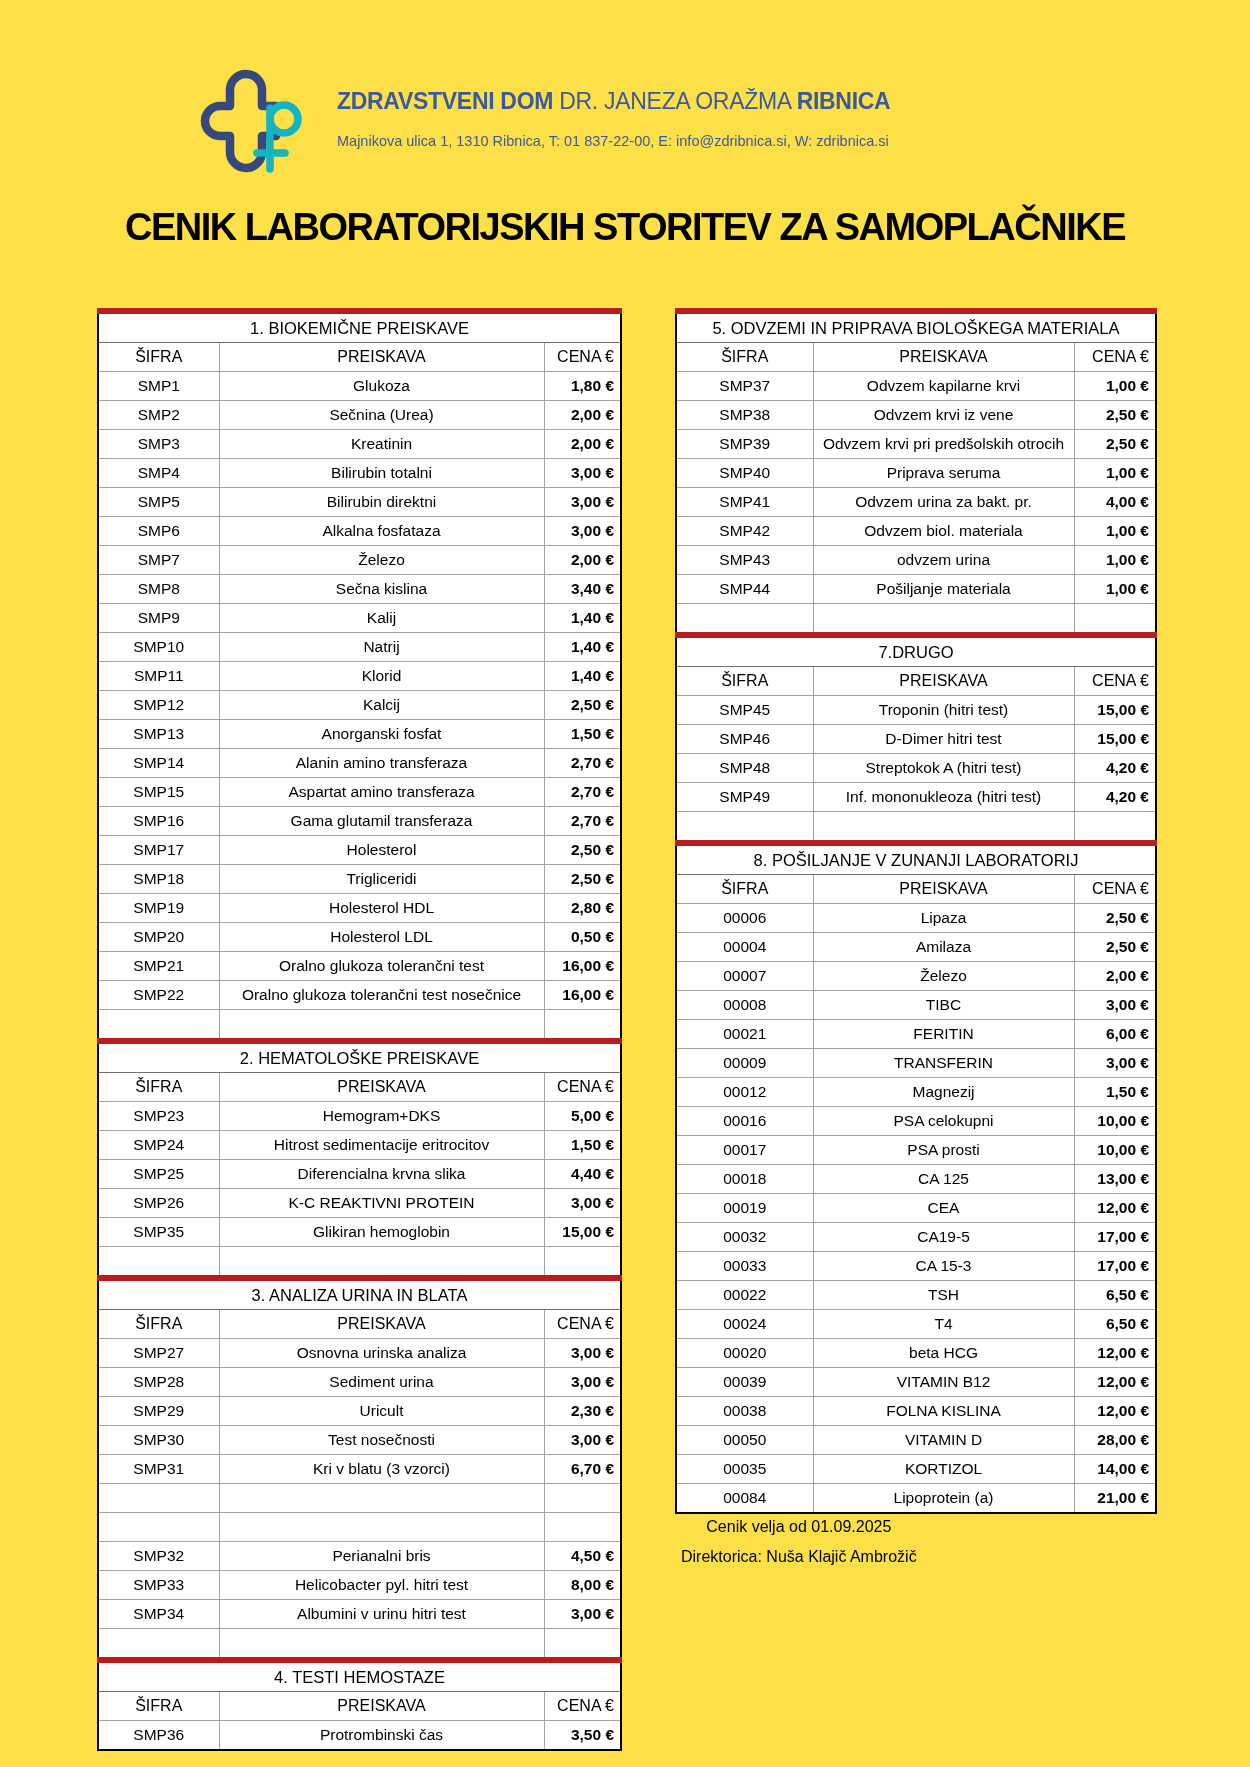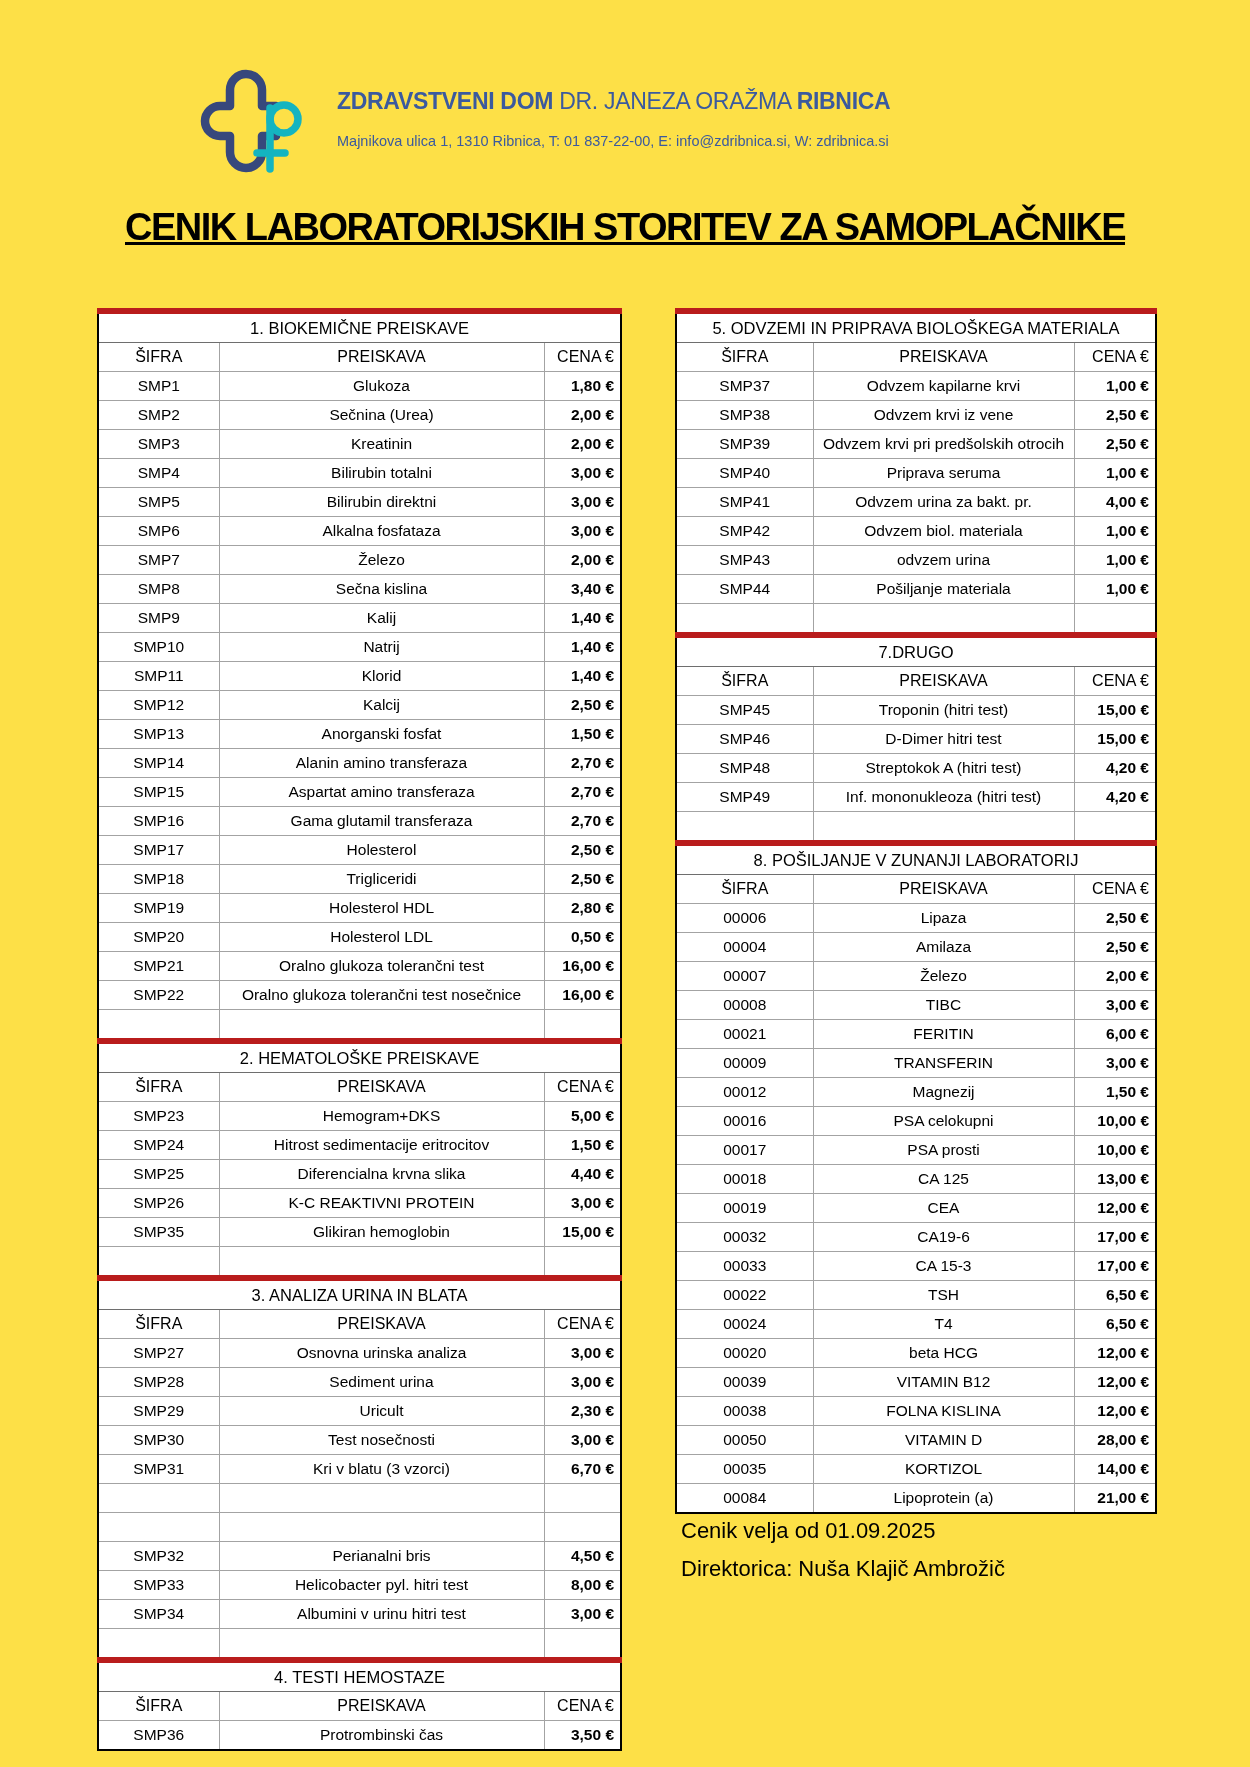--- a/index.html
+++ b/index.html
@@ -8,37 +8,37 @@
 
   
   .logo-icon{position:absolute;left:200px;top:66px;}
   .brand{position:absolute;left:337px;top:88px;color:#3b5a9e;}
   .brand-line{font-size:23px;letter-spacing:-0.3px;white-space:nowrap;}
   .brand-line .b{font-weight:bold;}
   .brand-sub{font-size:14.5px;margin-top:18px;white-space:nowrap;}
 
   
   .doc-title{position:absolute;left:0;top:206px;width:100%;text-align:center;
-             font-size:38px;font-weight:bold;letter-spacing:-1.5px;white-space:nowrap;text-decoration:underline;}
+             font-size:38px;font-weight:bold;letter-spacing:-1.5px;white-space:nowrap;}
 
   
   table.price-table{position:absolute;border-collapse:collapse;table-layout:fixed;
                     border:2px solid #000;background:#fff;}
   #left-table{left:97px;top:308px;width:523px;}
   #right-table{left:675px;top:308px;width:480px;}
   .price-table td{border:1px solid #a3a3a3;height:28px;line-height:28px;padding:0;
                   font-size:15.5px;text-align:center;overflow:hidden;white-space:nowrap;}
   .price-table tr.section-row td{border-top:6px solid #b91c1c;border-bottom:1px solid #6e6e6e;
                   font-size:16.5px;}
   .price-table tr.columns-row td{font-weight:normal;font-size:16px;}
   .price-table td.col-price{text-align:right;padding-right:6px;}
   .price-table td.price-val{font-weight:bold;}
 
   
-  .footer-notes{position:absolute;left:681px;top:1518px;font-size:22px;}
+  .footer-notes{position:absolute;left:681px;top:1518px;font-size:16px;text-align:center;}
   .footer-notes div{margin-bottom:12px;}
 </style>
 </head>
 <body>
 
 <div class="page">
 
   <svg class="logo-icon" width="115" height="122" viewBox="0 0 115 122" aria-hidden="true">
     <path d="M 76 40 H 62 V 24 A 16 16 0 0 0 30 24 V 40 H 20 A 15 15 0 0 0 20 70 H 30 V 86 A 16 16 0 0 0 62 86 V 70 H 76" fill="none" stroke="#37487c" stroke-width="8.5" stroke-linecap="round" stroke-linejoin="round"></path>
     <circle cx="84" cy="53" r="14" fill="none" stroke="#14b4c0" stroke-width="7.5"></circle>
@@ -450,21 +450,21 @@
           <td class="col-name">CA 125</td>
           <td class="col-price price-val">13,00 €</td>
         </tr>
         <tr>
           <td class="col-code">00019</td>
           <td class="col-name">CEA</td>
           <td class="col-price price-val">12,00 €</td>
         </tr>
         <tr>
           <td class="col-code">00032</td>
-          <td class="col-name">CA19-6</td>
+          <td class="col-name">CA19-5</td>
           <td class="col-price price-val">17,00 €</td>
         </tr>
         <tr>
           <td class="col-code">00033</td>
           <td class="col-name">CA 15-3</td>
           <td class="col-price price-val">17,00 €</td>
         </tr>
         <tr>
           <td class="col-code">00022</td>
           <td class="col-name">TSH</td>

